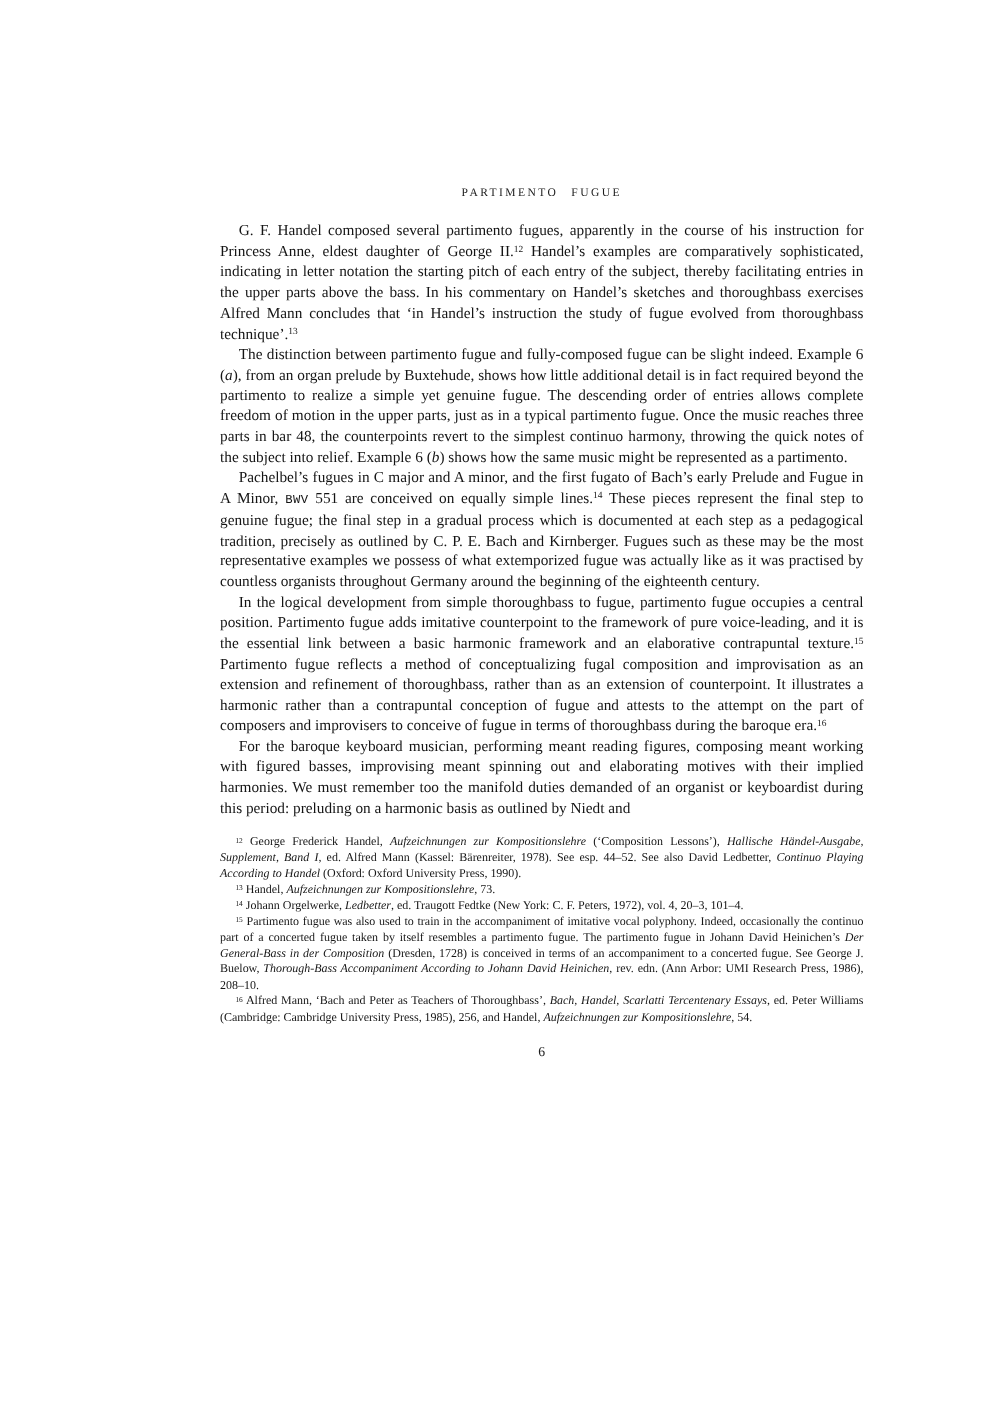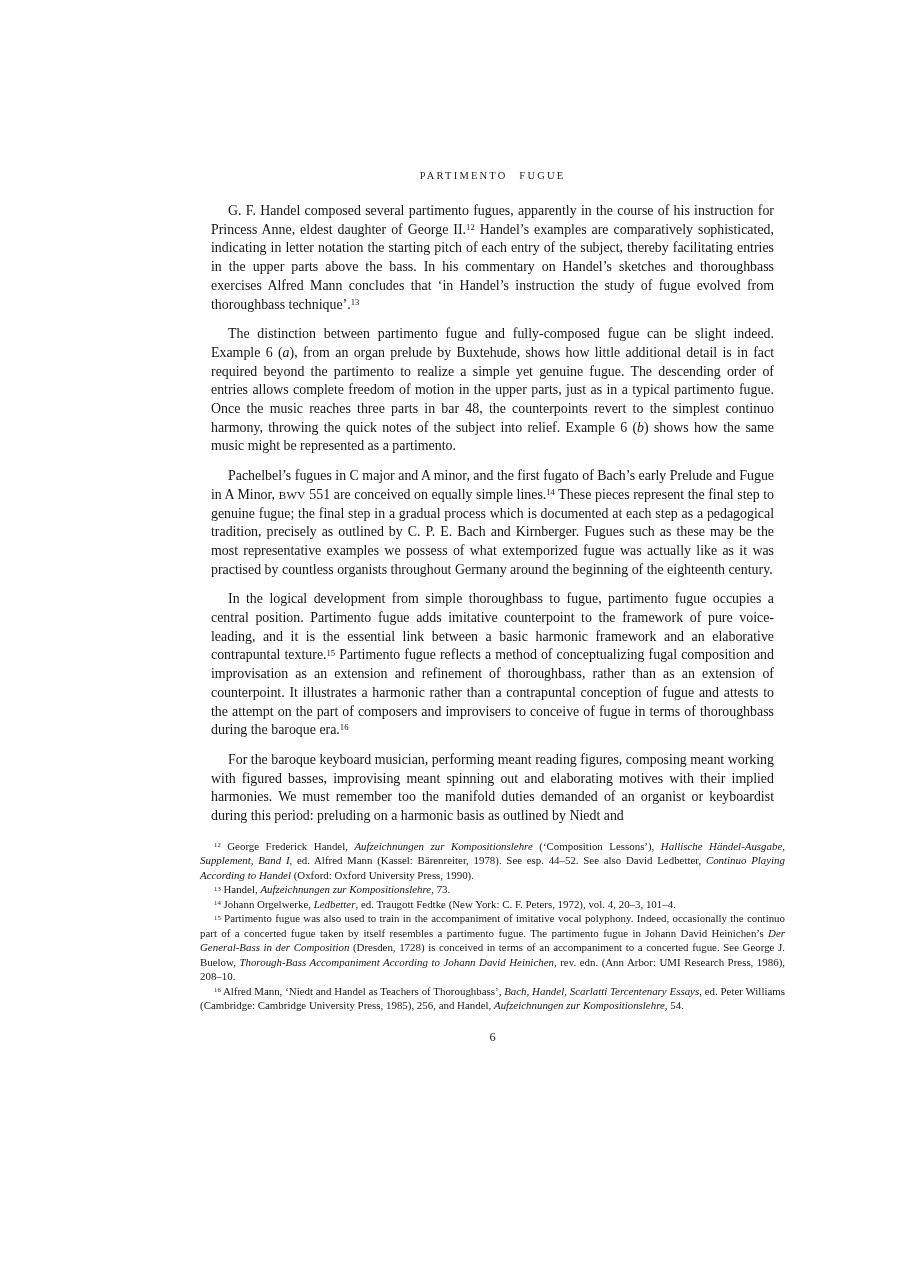--- a/index.html
+++ b/index.html
@@ -33,33 +33,34 @@
     margin-bottom: 21px;
     color: #1c1c1c;
   }
   .body-text {
     font-size: 13.9px;
     line-height: 18.7px;
     text-align: justify;
     color: #141414;
   }
   .body-text p {
-    margin: 11px;
+    margin: 0;
     text-indent: 17px;
   }
   sup.fnref {
     font-size: 0.62em;
     line-height: 0;
     position: relative;
     top: -0.45em;
     vertical-align: baseline;
   }
   .sc {
     font-size: 0.8em;
     letter-spacing: 0.4px;
+    font-family: Liberation Mono, monospace;
   }
   .footnotes {
     margin-top: 13px;
     font-size: 10.9px;
     line-height: 14.5px;
     text-align: justify;
     color: #161616;
   }
   .footnotes p {
     margin: 0;
@@ -87,17 +88,17 @@
       <p><span>Pachelbel’s fugues in C major and A minor, and the first fugato of Bach’s early Prelude and Fugue in A Minor, </span><span class="sc">BWV</span><span> 551 are conceived on equally simple lines.</span><sup class="fnref">14</sup><span>  These pieces represent the final step to genuine fugue; the final step in a gradual process which is documented at each step as a pedagogical tradition, precisely as outlined by C. P. E. Bach and Kirnberger. Fugues such as these may be the most representative examples we possess of what extemporized fugue was actually like as it was practised by countless organists throughout Germany around the beginning of the eighteenth century.</span></p>
       <p><span>In the logical development from simple thoroughbass to fugue, partimento fugue occupies a central position. Partimento fugue adds imitative counterpoint to the framework of pure voice-leading, and it is the essential link between a basic harmonic framework and an elaborative contrapuntal texture.</span><sup class="fnref">15</sup><span> Partimento fugue reflects a method of conceptualizing fugal composition and improvisation as an extension and refinement of thoroughbass, rather than as an extension of counterpoint. It illustrates a harmonic rather than a contrapuntal conception of fugue and attests to the attempt on the part of composers and improvisers to conceive of fugue in terms of thoroughbass during the baroque era.</span><sup class="fnref">16</sup></p>
       <p><span>For the baroque keyboard musician, performing meant reading figures, composing meant working with figured basses, improvising meant spinning out and elaborating motives with their implied harmonies. We must remember too the manifold duties demanded of an organist or keyboardist during this period: preluding on a harmonic basis as outlined by Niedt and</span></p>
     </div>
 
   <div class="footnotes" id="footnotes">
       <p><sup class="fnref">12</sup><span> George Frederick Handel, </span><i>Aufzeichnungen zur Kompositionslehre</i><span> (‘Composition Lessons’), </span><i>Hallische Händel-Ausgabe, Supplement, Band I</i><span>, ed. Alfred Mann (Kassel: Bärenreiter, 1978). See esp. 44–52. See also David Ledbetter, </span><i>Continuo Playing According to Handel</i><span> (Oxford: Oxford University Press, 1990).</span></p>
       <p><sup class="fnref">13</sup><span> Handel, </span><i>Aufzeichnungen zur Kompositionslehre</i><span>, 73.</span></p>
       <p><sup class="fnref">14</sup><span> Johann Orgelwerke, </span><i>Ledbetter</i><span>, ed. Traugott Fedtke (New York: C. F. Peters, 1972), vol. 4, 20–3, 101–4.</span></p>
       <p><sup class="fnref">15</sup><span> Partimento fugue was also used to train in the accompaniment of imitative vocal polyphony. Indeed, occasionally the continuo part of a concerted fugue taken by itself resembles a partimento fugue. The partimento fugue in Johann David Heinichen’s </span><i>Der General-Bass in der Composition</i><span> (Dresden, 1728) is conceived in terms of an accompaniment to a concerted fugue. See George J. Buelow, </span><i>Thorough-Bass Accompaniment According to Johann David Heinichen</i><span>, rev. edn. (Ann Arbor: UMI Research Press, 1986), 208–10.</span></p>
-      <p><sup class="fnref">16</sup><span> Alfred Mann, ‘Niedt and Handel as Teachers of Thoroughbass’, </span><i>Bach, Handel, Scarlatti Tercentenary Essays</i><span>, ed. Peter Williams (Cambridge: Cambridge University Press, 1985), 256, and Handel, </span><i>Aufzeichnungen zur Kompositionslehre</i><span>, 54.</span></p>
+      <p><sup class="fnref">16</sup><span> Alfred Mann, ‘Bach and Peter as Teachers of Thoroughbass’, </span><i>Bach, Handel, Scarlatti Tercentenary Essays</i><span>, ed. Peter Williams (Cambridge: Cambridge University Press, 1985), 256, and Handel, </span><i>Aufzeichnungen zur Kompositionslehre</i><span>, 54.</span></p>
     </div>
 
   <div class="page-number">6</div>
 </div>
 
 </body></html>

